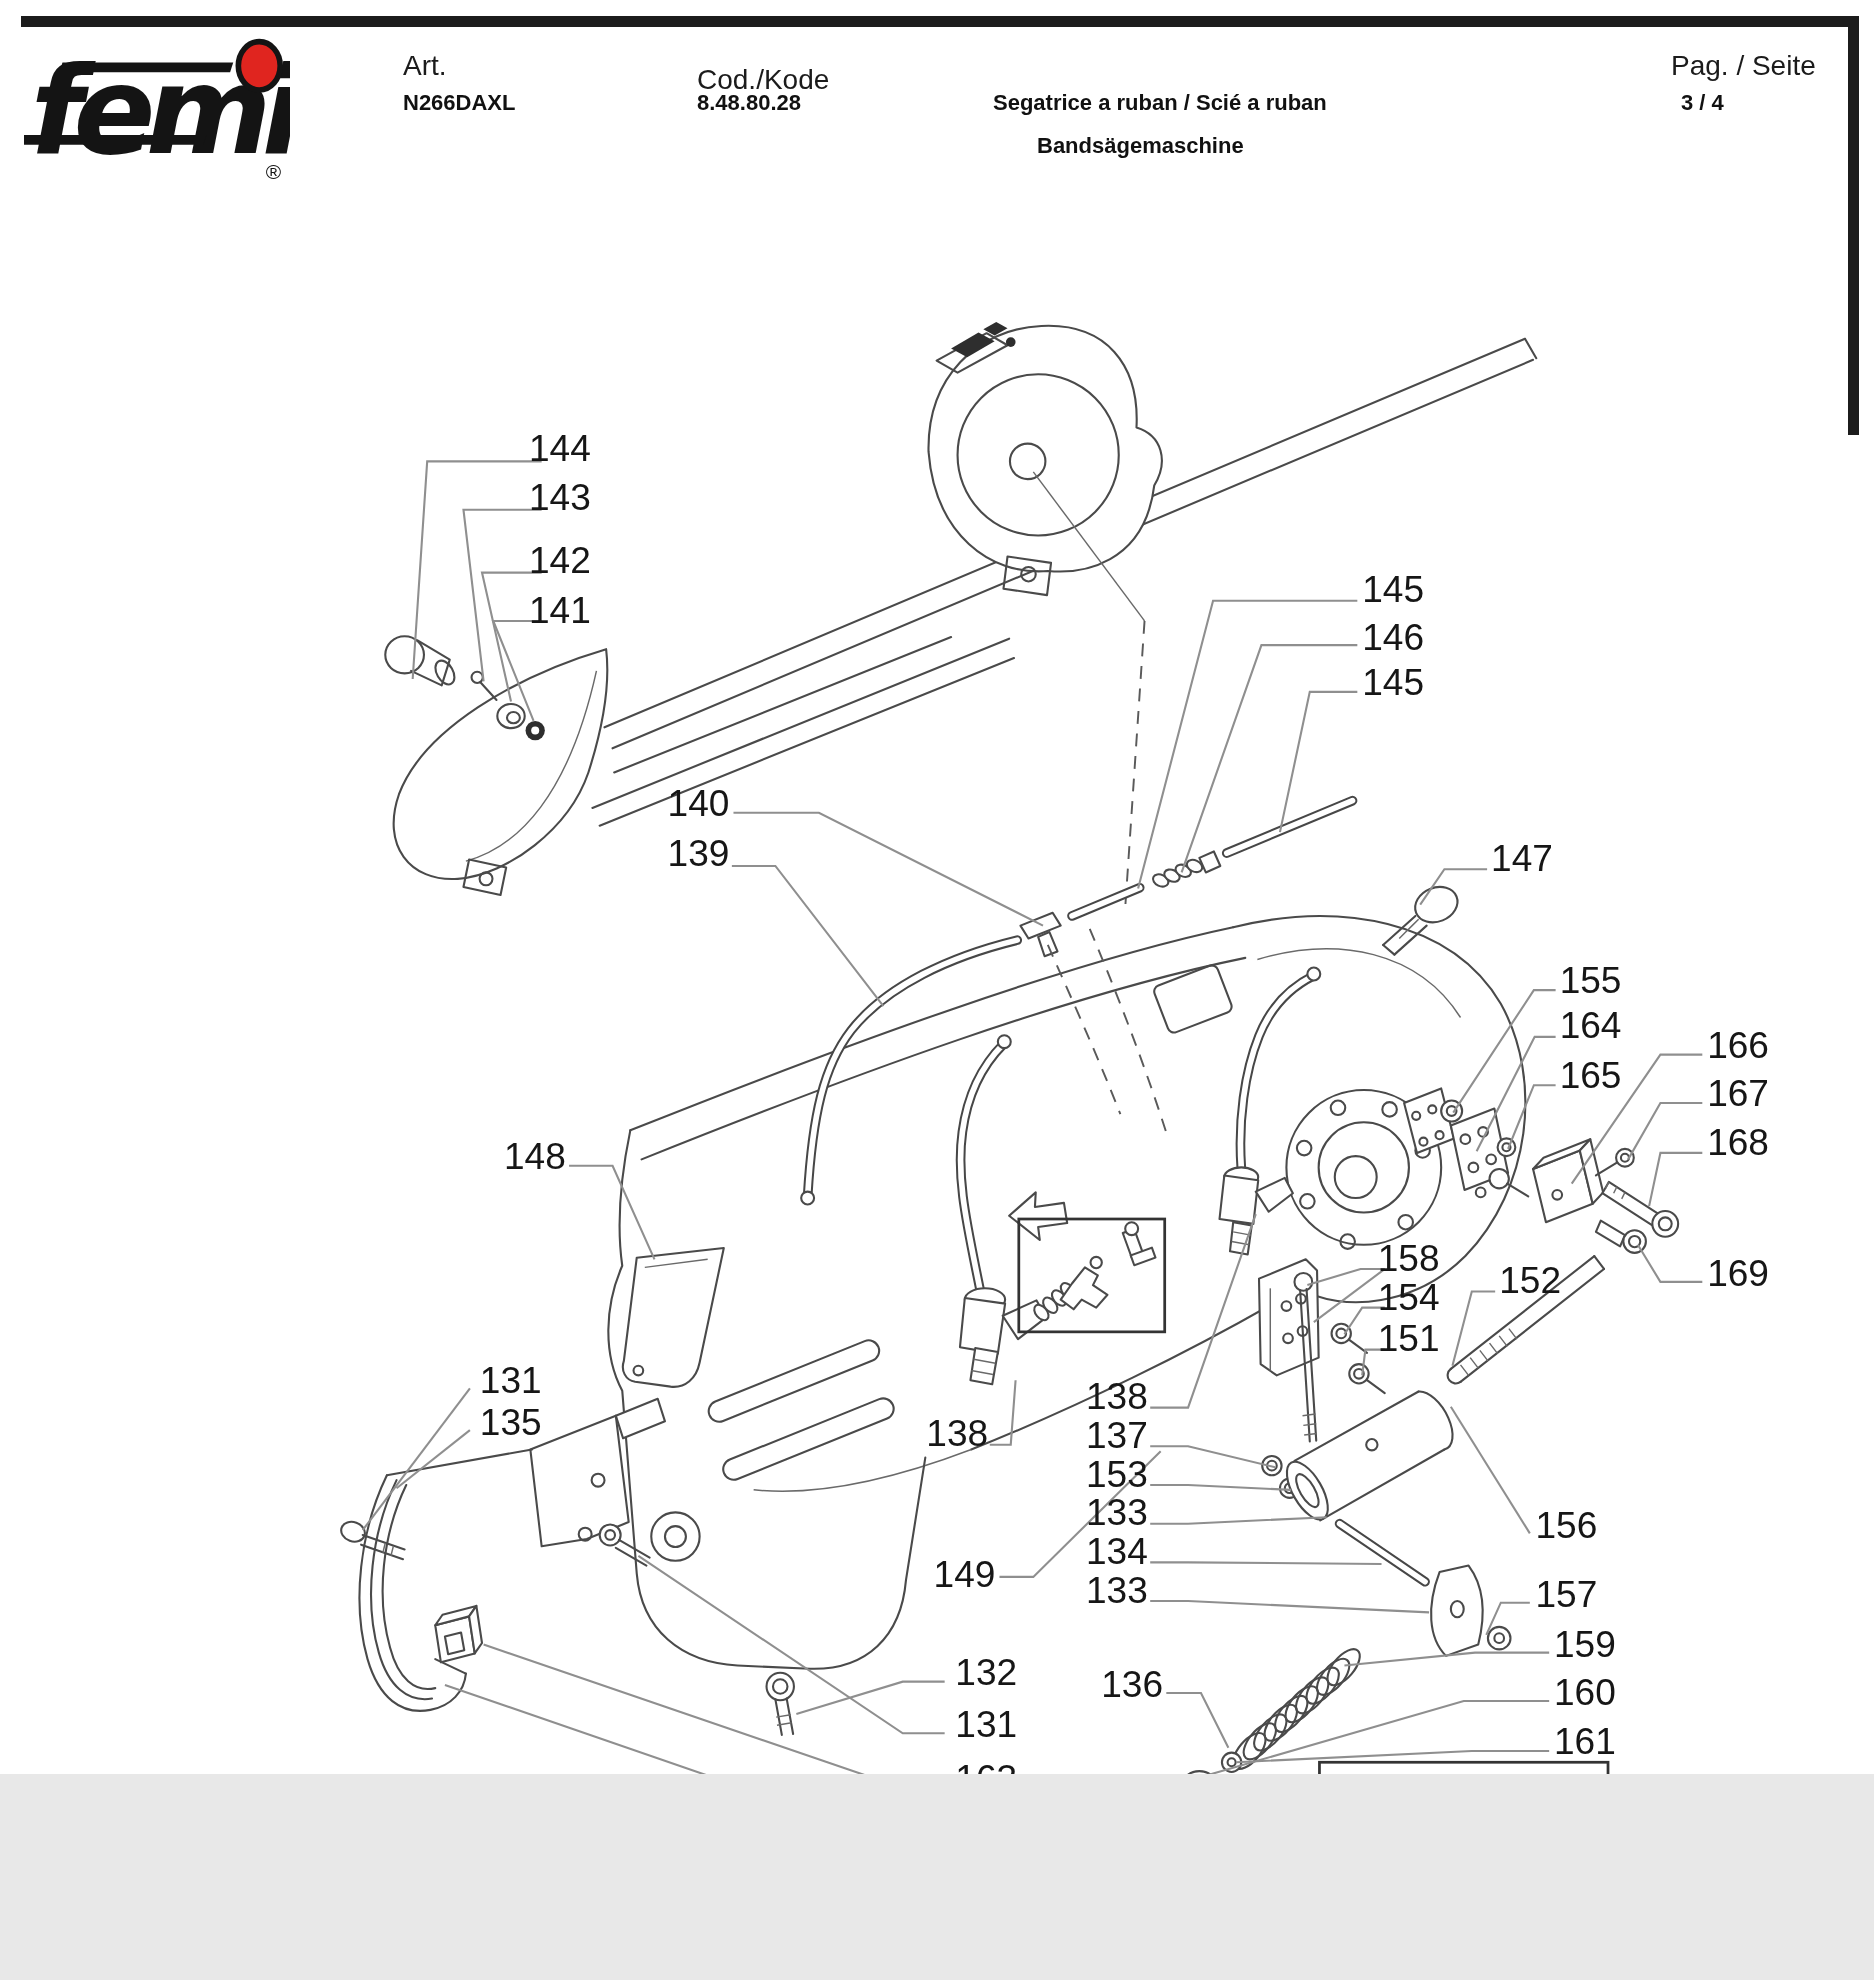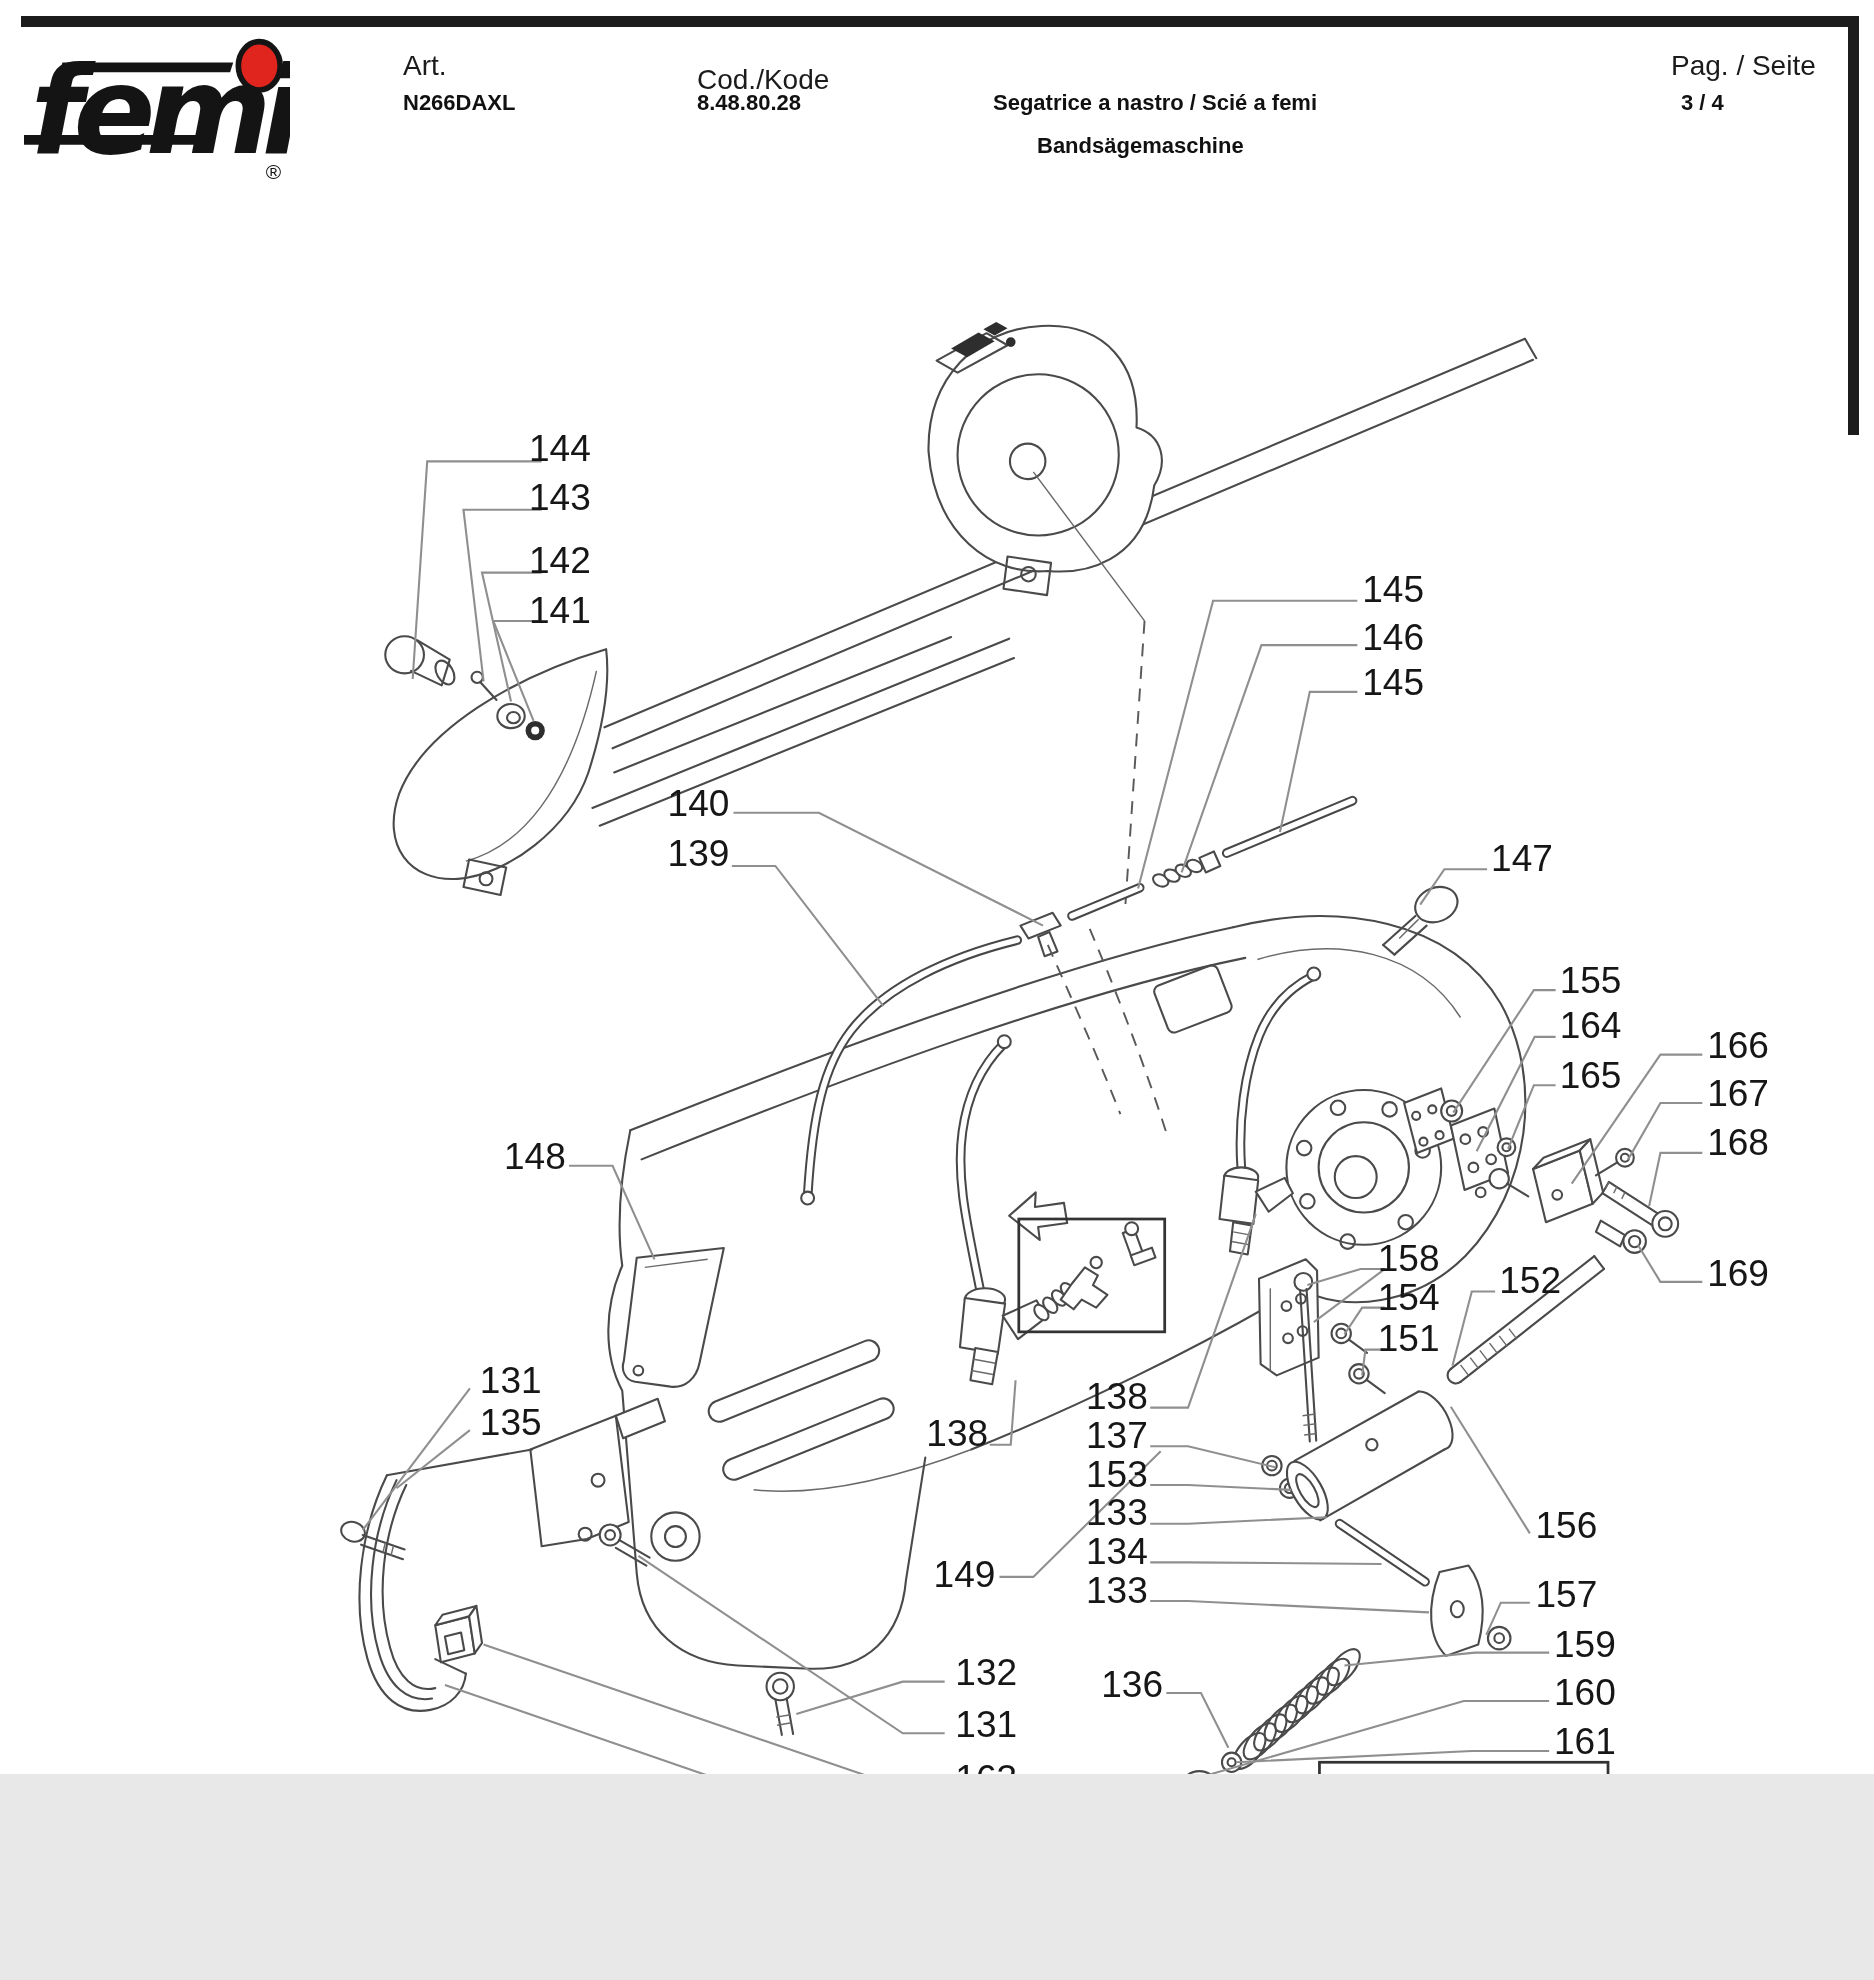--- a/index.html
+++ b/index.html
@@ -39,21 +39,21 @@
       <text x="300" y="182" style="font-size:26px;fill:#141414;">®</text>
     </svg>
   </div>
 
   <div class="hdr-label" style="left:403px;top:50px;">Art.</div>
   <div class="hdr-value" style="left:403px;top:90px;">N266DAXL</div>
 
   <div class="hdr-label" style="left:697px;top:64px;">Cod./Kode</div>
   <div class="hdr-value" style="left:697px;top:90px;text-align:right;">8.48.80.28</div>
 
-  <div class="hdr-value" style="left:993px;top:90px;">Segatrice a nastro / Scié a femi</div>
+  <div class="hdr-value" style="left:993px;top:90px;">Segatrice a ruban / Scié a ruban</div>
   <div class="hdr-value" style="left:993px;top:133px;margin-left:44px;">Bandsägemaschine</div>
 
   <div class="hdr-label" style="left:1671px;top:50px;">Pag. / Seite</div>
   <div class="hdr-value" style="left:1681px;top:90px;">3 / 4</div>
 
   <svg id="diagram-svg" width="1874" height="1981" viewBox="0 0 2325 2457">
 
     <g>
       <path class="sketch" d="M750,902 L1892,420"></path>
       <path class="sketch" d="M760,928 L1902,446"></path>

